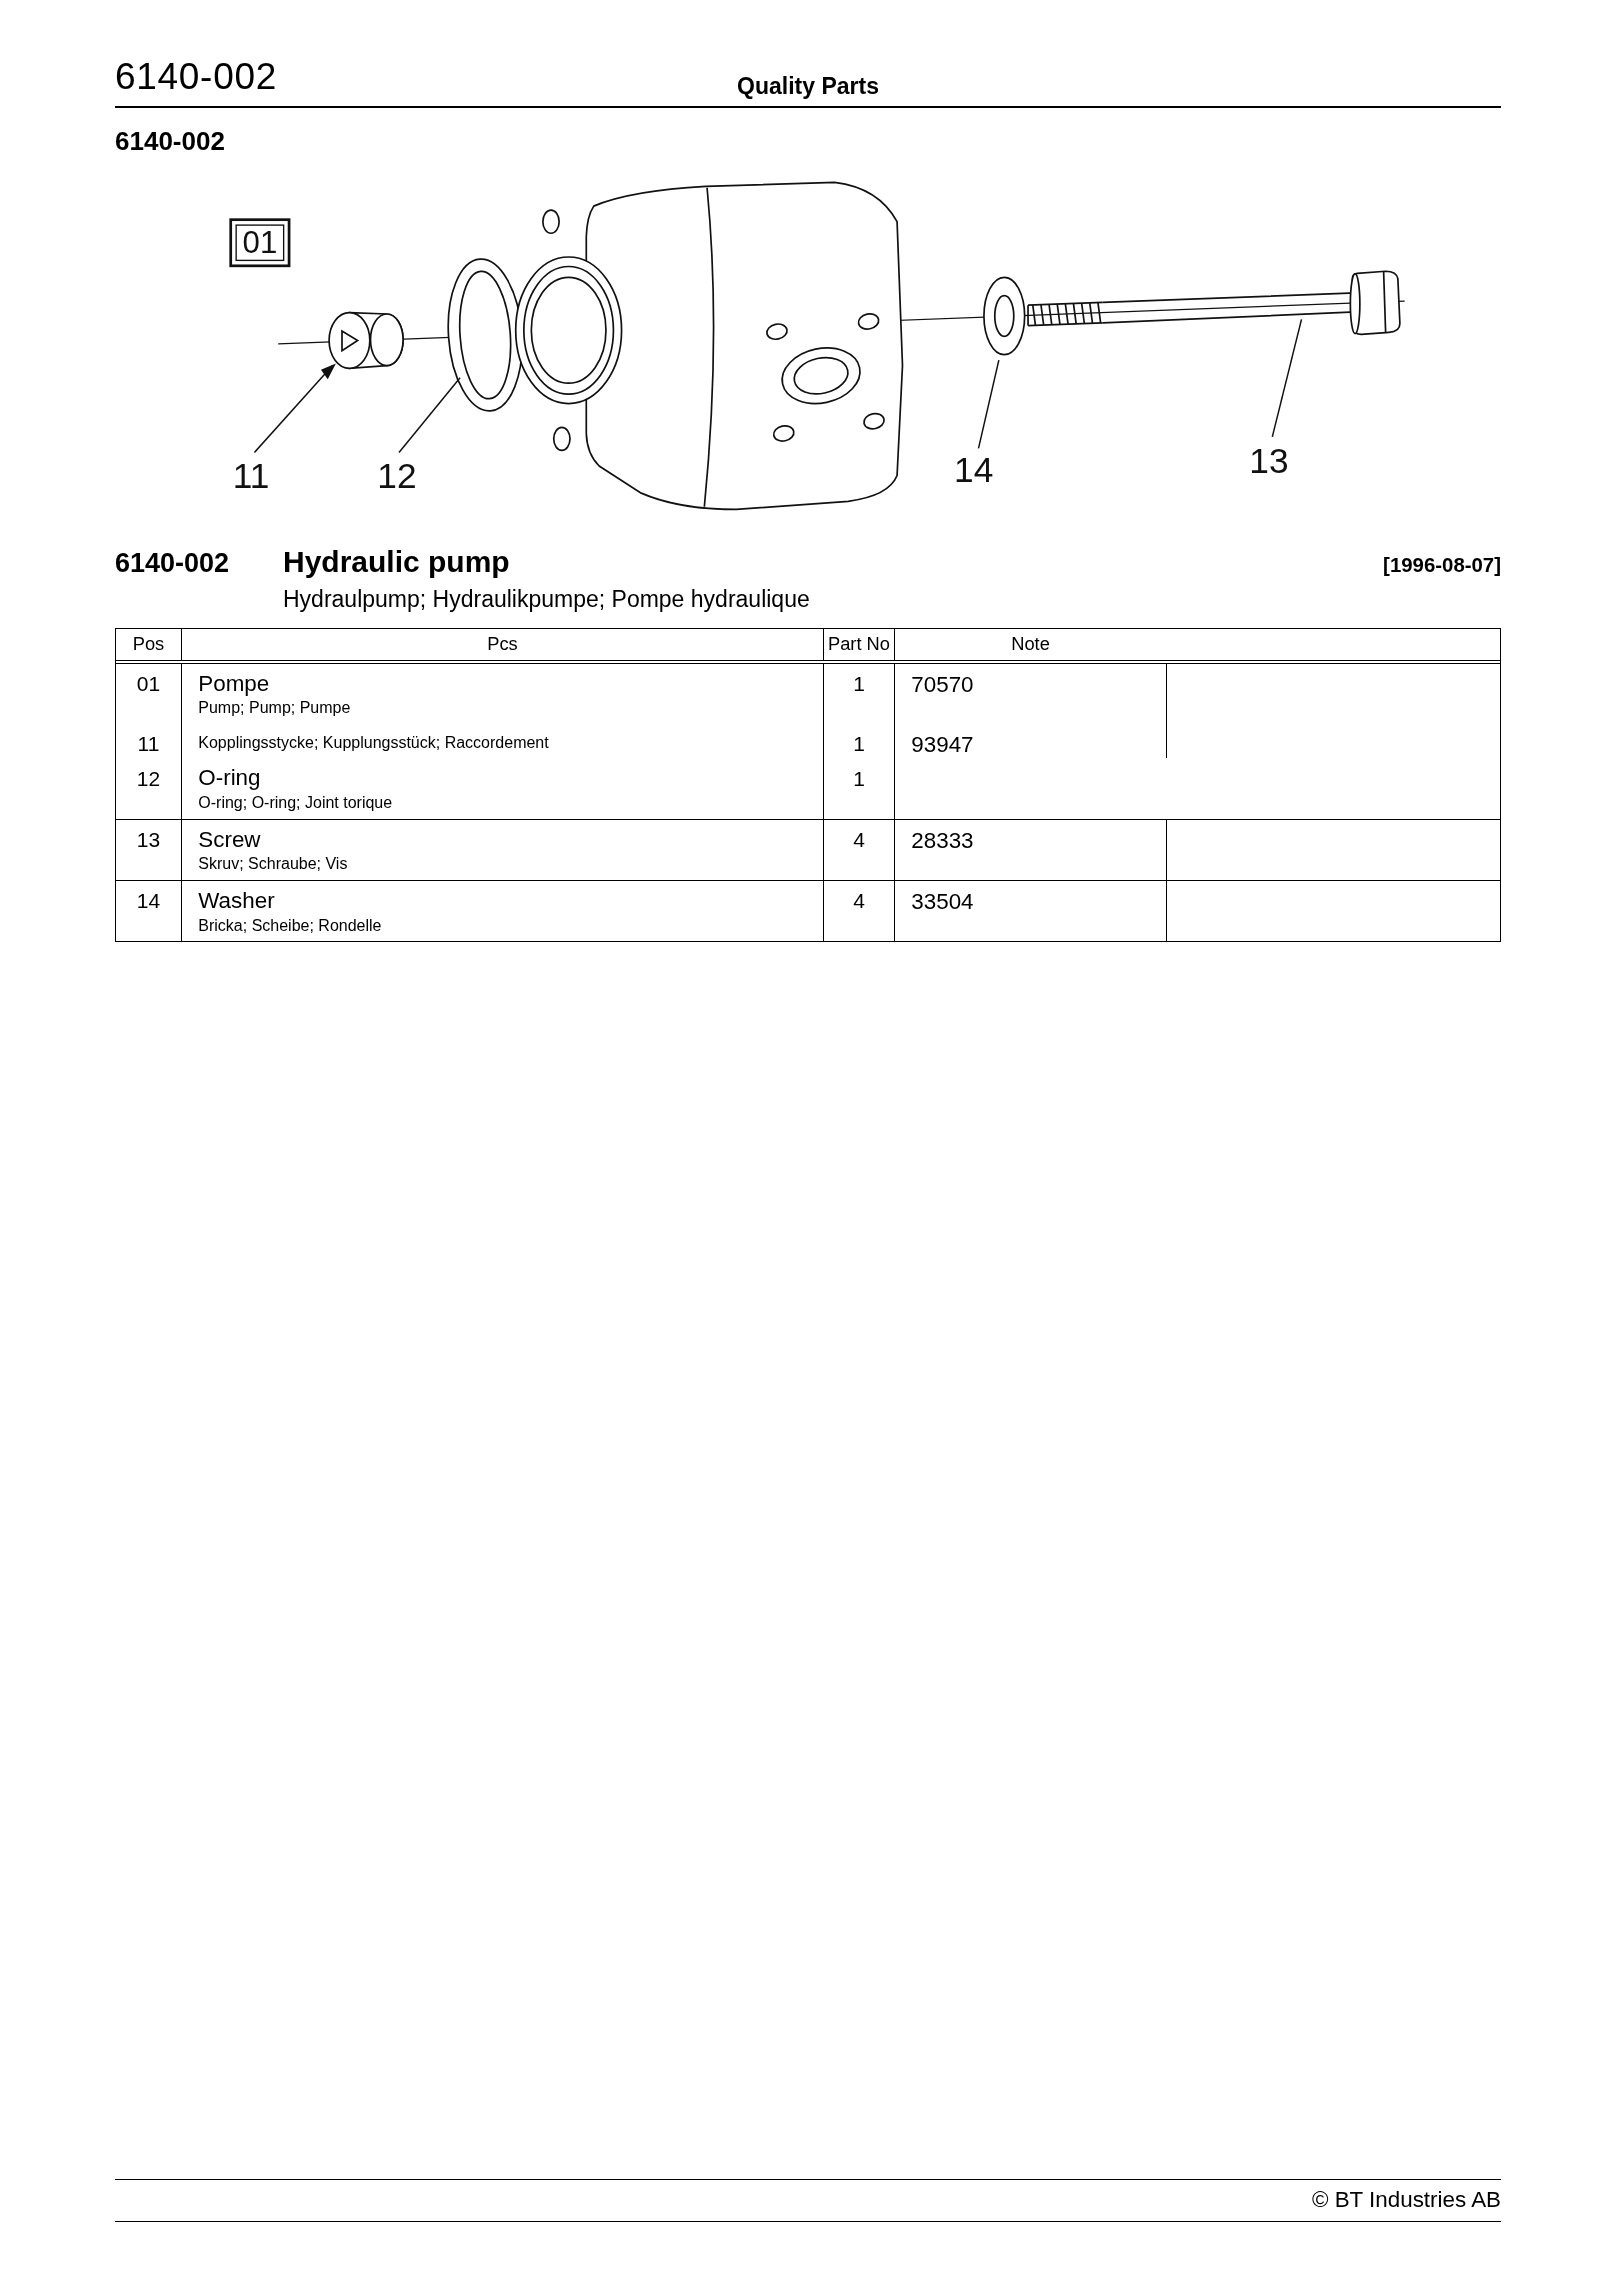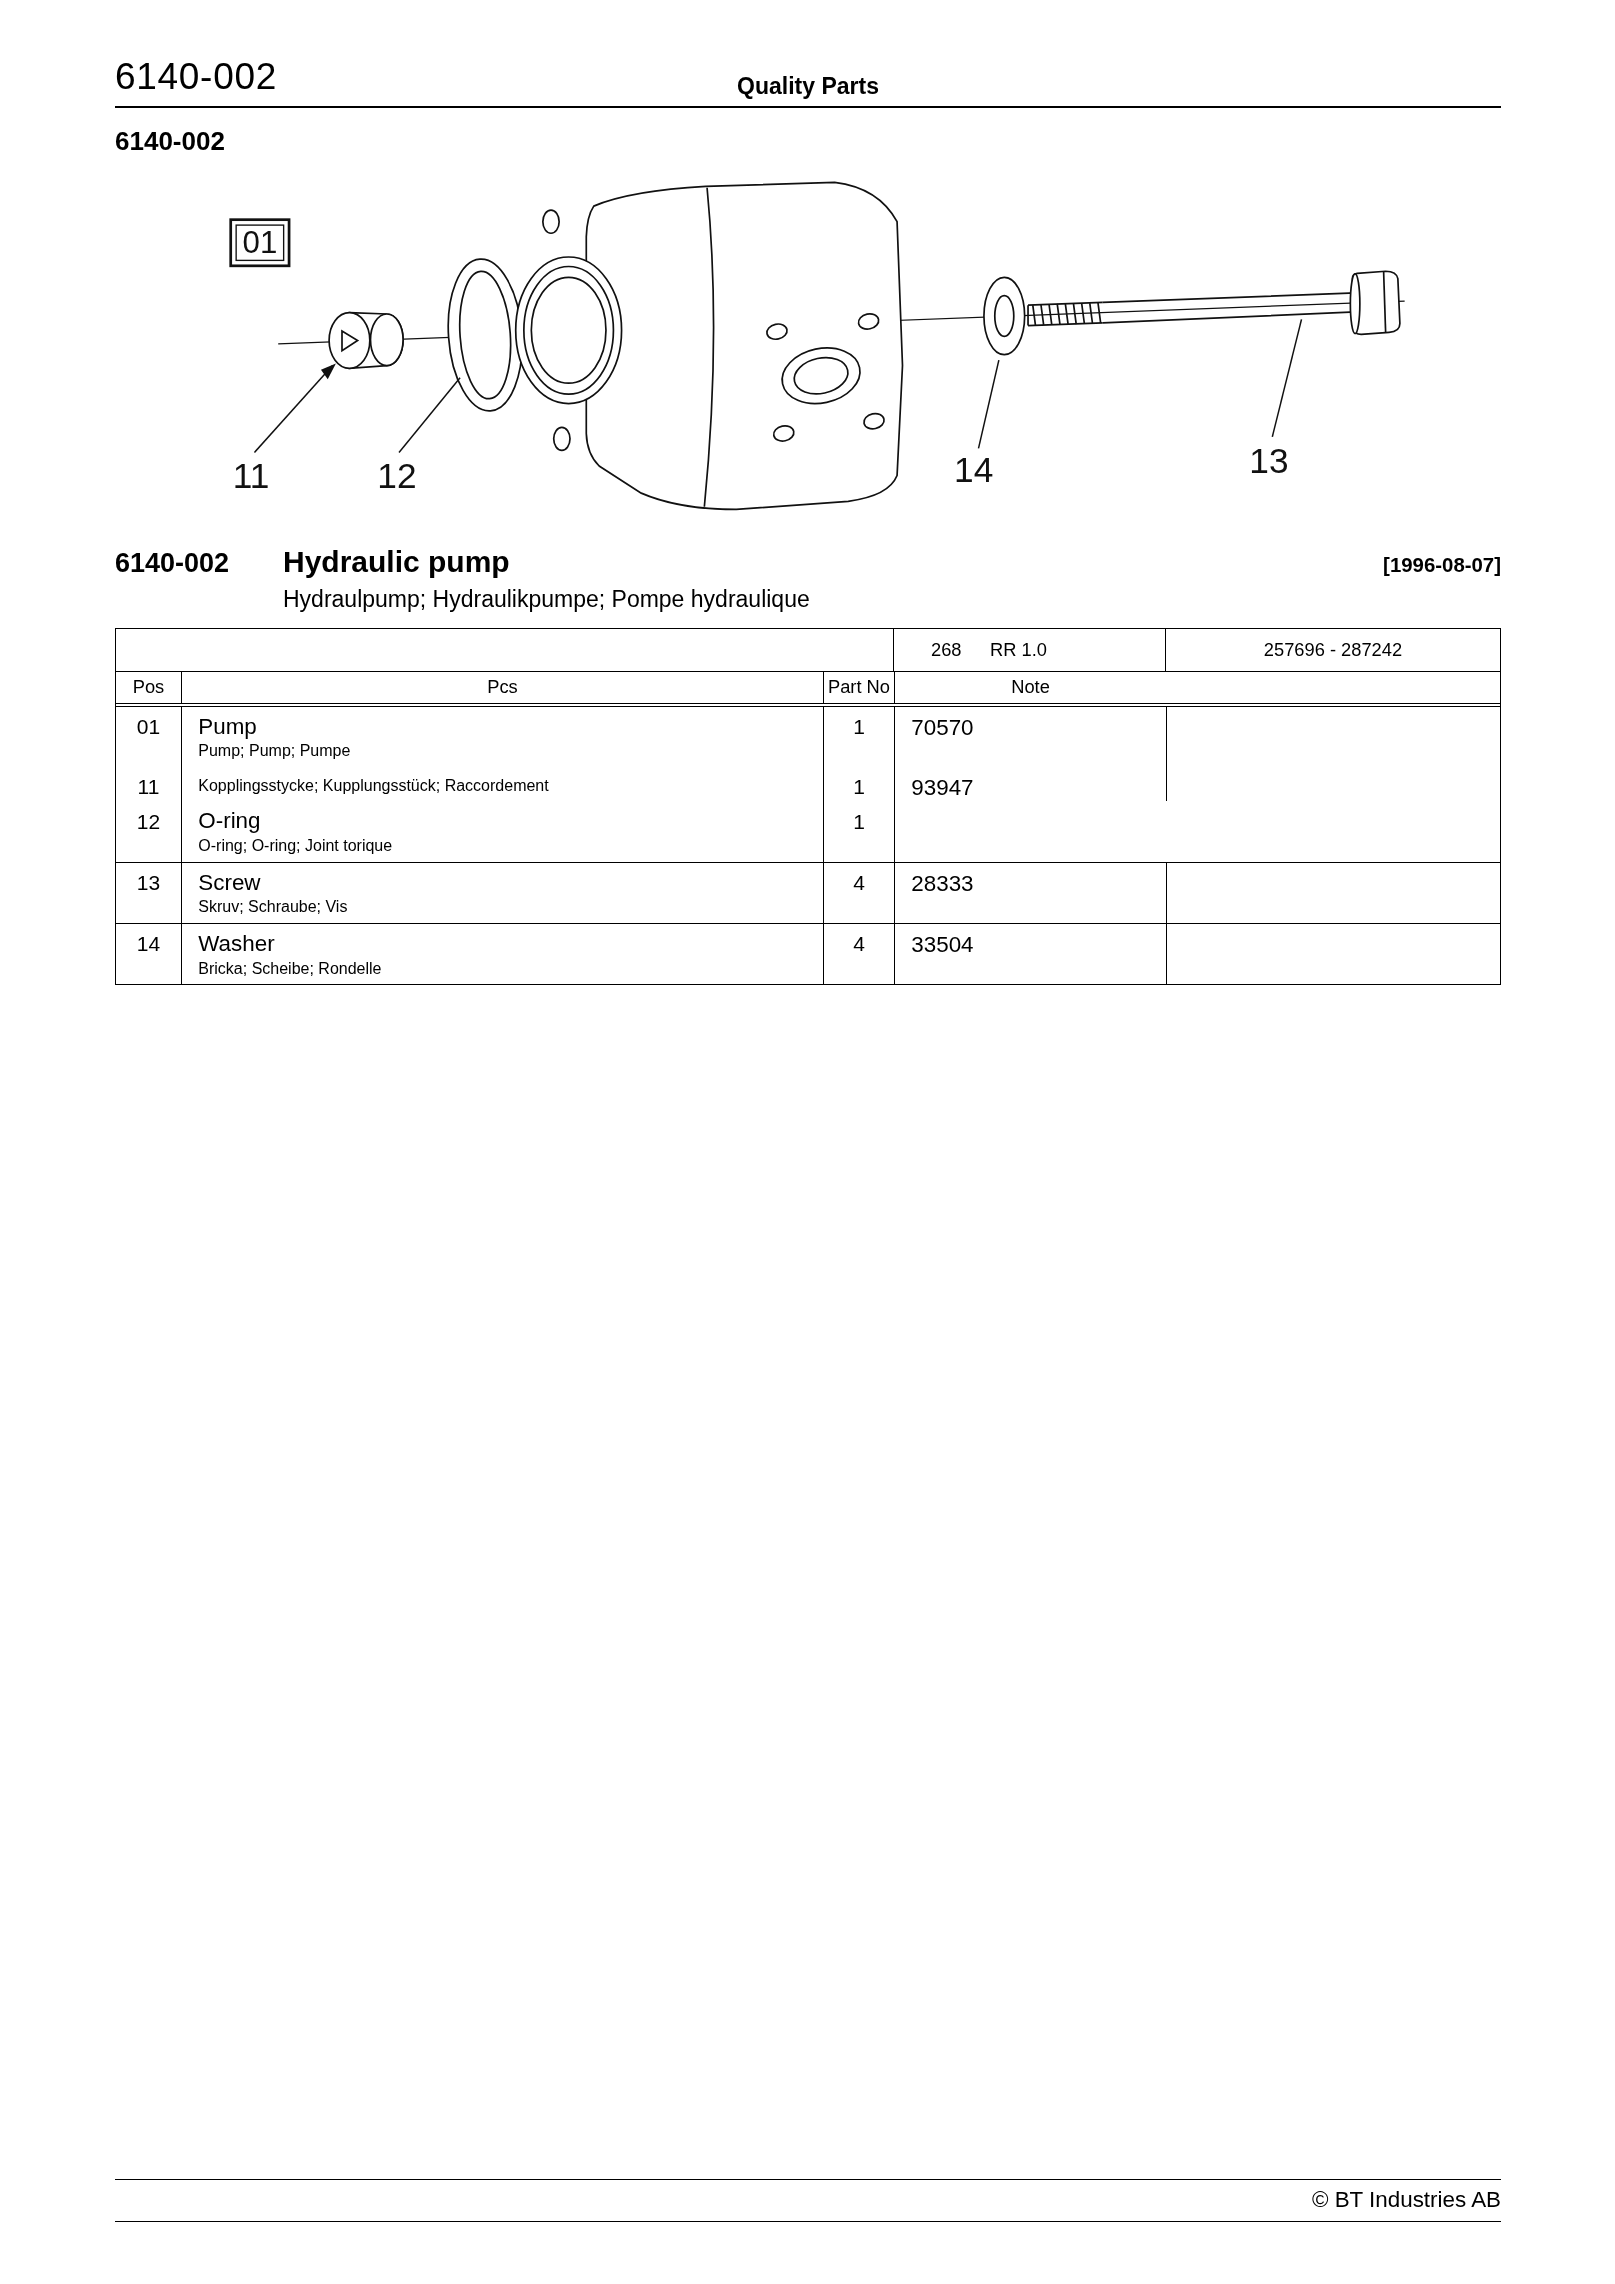--- a/index.html
+++ b/index.html
@@ -169,42 +169,32 @@
 
   <div class="title-row">
     <div class="title-code">6140-002</div>
     <div class="title-text">Hydraulic pump</div>
     <div class="title-date">[1996-08-07]</div>
   </div>
   <div class="subtitle-row">Hydraulpump; Hydraulikpumpe; Pompe hydraulique</div>
 
   <div class="parts-table">
 
-    <div class="band">
-      <div class="band-cell"></div>
-      <div class="band-cell band-eds">
-        <span>268</span>
-        <span>RR 1.0</span>
-      </div>
-      <div class="band-cell band-serial">
-        <span>257696 - 287242</span>
-      </div>
-    </div>
 
     <div class="thead">
       <div>Pos</div>
       <div>Pcs</div>
       <div>Part No</div>
       <div>Note</div>
     </div>
 
     <div class="trow">
       <div class="c-pos">01</div>
       <div class="c-desc">
-        <div class="desc-main">Pump</div>
+        <div class="desc-main">Pompe</div>
         <div class="desc-sub">Pump; Pump; Pumpe</div>
       </div>
       <div class="c-pcs">1</div>
       <div class="c-part">70570</div>
       <div class="c-note"></div>
     </div>
 
     <div class="trow">
       <div class="c-pos">11</div>
       <div class="c-desc">

